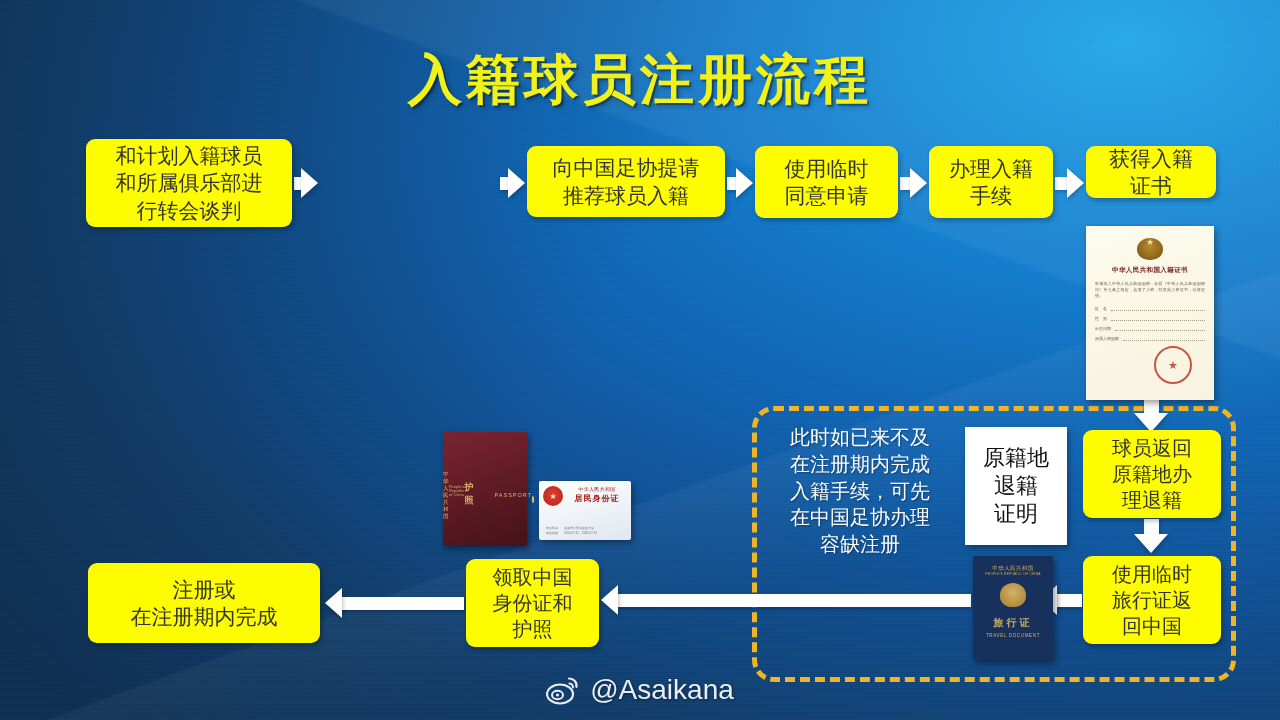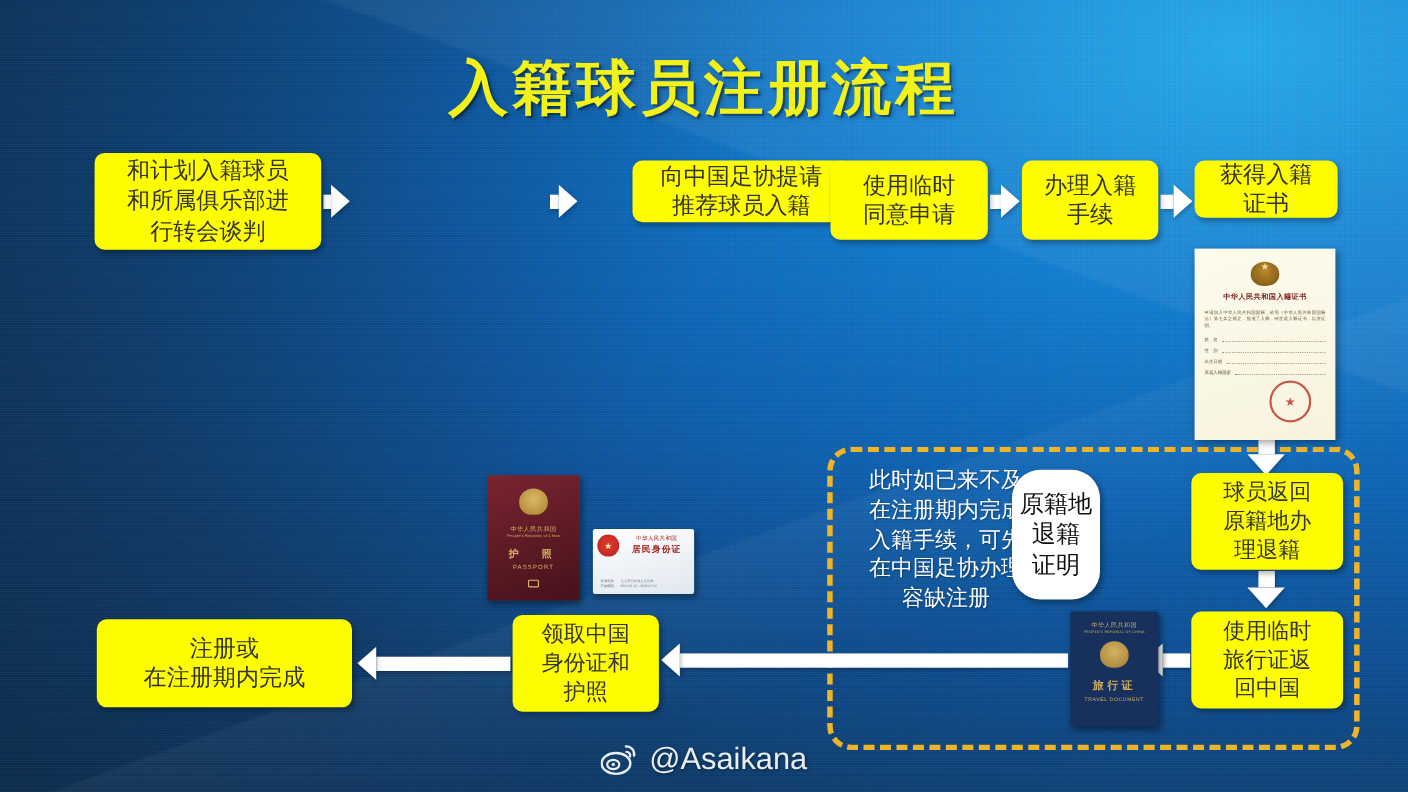--- a/index.html
+++ b/index.html
@@ -181,21 +181,21 @@
   }
   #cert .seal::before { content: "★"; font-size: 11px; }
 
   
   #passport {
     left: 443px; top: 432px; width: 84px; height: 114px;
     background: linear-gradient(160deg, #7a2430 0%, #5c1a24 55%, #46121a 100%);
     box-shadow: 2px 3px 7px rgba(0,0,0,0.45);
     border-radius: 2px;
     color: #d9b86a;
-    display: flex; flex-direction: column; align-items: center;
+    display: flex; flex-direction: row; align-items: center;
     padding-top: 12px;
   }
   #passport .pemb {
     width: 26px; height: 24px;
     background: radial-gradient(circle at 50% 40%, #d9b86a 0%, #b8933f 70%, #8c6f2c 100%);
     border-radius: 50% 50% 44% 44%;
     margin-bottom: 10px;
   }
   #passport .pl1 { font-size: 5.5px; letter-spacing: .5px; }
   #passport .pl2 { font-size: 3.6px; letter-spacing: .2px; margin-bottom: 8px; }
@@ -273,21 +273,21 @@
   <div id="dashed-region"></div>
   <div id="dashed-note">此时如已来不及
 在注册期内完成
 入籍手续，可先
 在中国足协办理
 容缺注册</div>
 
   <div class="box" style="left:86px; top:139px; width:206px; height:88px;">和计划入籍球员
 和所属俱乐部进
 行转会谈判</div>
-  <div class="box" style="left:527px; top:146px; width:198px; height:56px;margin-left:48px;">向中国足协提请
+  <div class="box" style="left:527px; top:146px; width:198px; height:71px;">向中国足协提请
 推荐球员入籍</div>
   <div class="box" style="left:755px; top:146px; width:143px; height:72px;">使用临时
 同意申请</div>
   <div class="box" style="left:929px; top:146px; width:124px; height:72px;">办理入籍
 手续</div>
   <div class="box" style="left:1086px; top:146px; width:130px; height:52px;">获得入籍
 证书</div>
 
   <div class="arrow arrow-r" style="left:294px; top:168px; width:24px; height:30px;">
     <div class="arrow-shaft-h"></div>
@@ -344,21 +344,21 @@
 原籍地办
 理退籍</div>
   <div class="arrow arrow-d" style="left:1134px; top:519px; width:34px; height:34px;">
     <div class="arrow-shaft-v"></div>
     <div class="arrow-head-d"></div>
   </div>
   <div class="box small" style="left:1083px; top:556px; width:138px; height:88px;">使用临时
 旅行证返
 回中国</div>
 
-  <div class="whitecard" style="left:920px; top:427px; width:80px; height:118px;border-radius:26px;">原籍地
+  <div class="whitecard" style="left:965px; top:427px; width:102px; height:118px;">原籍地
 退籍
 证明</div>
 
   <div class="doc" id="traveldoc">
     <div class="tl1">中华人民共和国</div>
     <div class="tl2">PEOPLE'S REPUBLIC OF CHINA</div>
     <div class="temb"></div>
     <div class="tl3">旅行证</div>
     <div class="tl4">TRAVEL DOCUMENT</div>
   </div>

